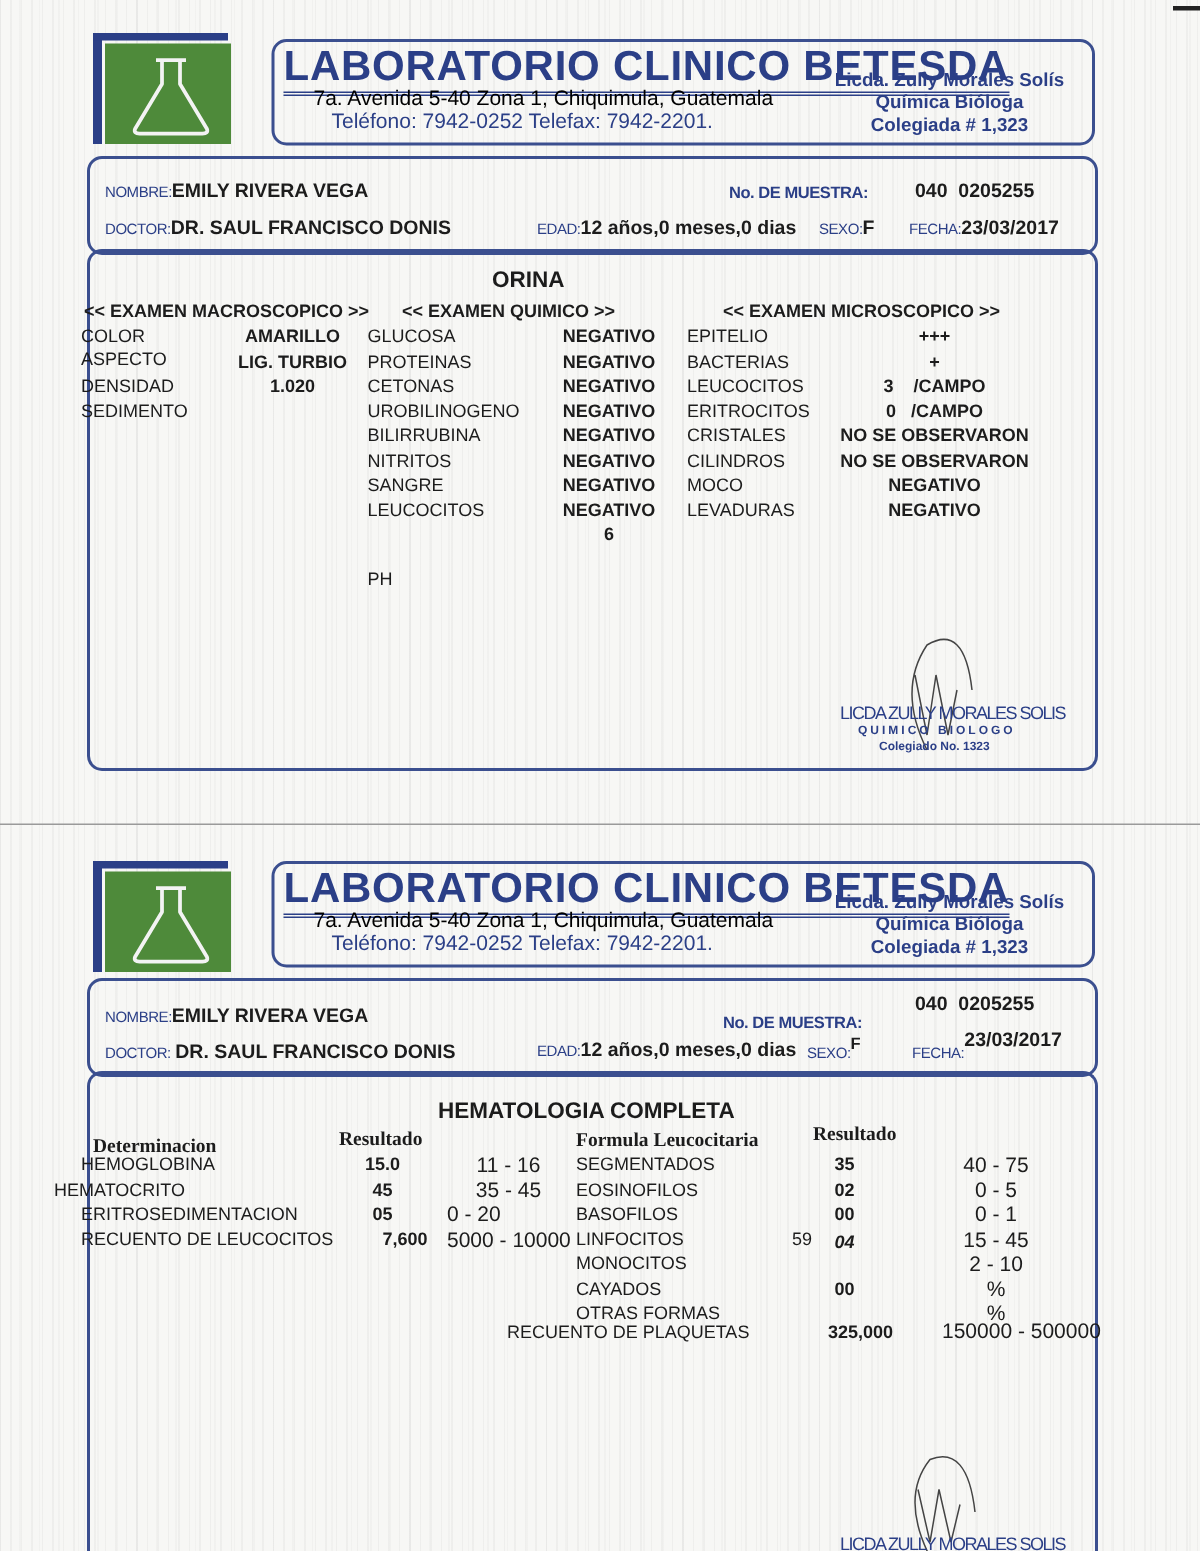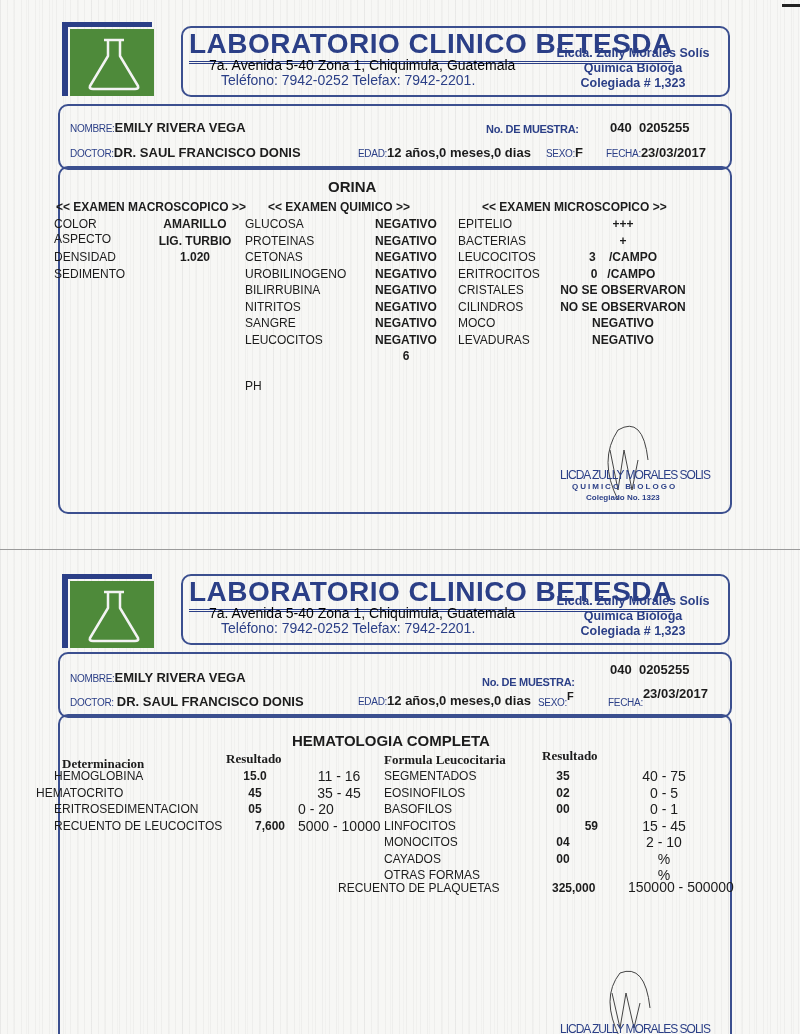--- a/index.html
+++ b/index.html
@@ -255,24 +255,24 @@
       <div class="rowline" style="left: 384px; top: 220px;">SEGMENTADOS</div>
       <div class="rowline" style="left: 528px; top: 220px; width: 70px; text-align: center; font-weight: bold;">35</div>
       <div class="rowline small" style="left: 628px; top: 220px; width: 72px; text-align: center;">40 - 75</div>
       <div class="rowline" style="left: 384px; top: 236.5px;">EOSINOFILOS</div>
       <div class="rowline" style="left: 528px; top: 236.5px; width: 70px; text-align: center; font-weight: bold;">02</div>
       <div class="rowline small" style="left: 628px; top: 236.5px; width: 72px; text-align: center;">0 - 5</div>
       <div class="rowline" style="left: 384px; top: 253px;">BASOFILOS</div>
       <div class="rowline" style="left: 528px; top: 253px; width: 70px; text-align: center; font-weight: bold;">00</div>
       <div class="rowline small" style="left: 628px; top: 253px; width: 72px; text-align: center;">0 - 1</div>
       <div class="rowline" style="left: 384px; top: 269.5px;">LINFOCITOS</div>
-      <div class="rowline" style="left: 528px; top: 269.5px; width: 70px; text-align: right; font-weight: bold;">59</div>
+      <div class="rowline" style="left: 528px; top: 269.5px; width: 70px; text-align: left; font-weight: normal;">59</div>
       <div class="rowline small" style="left: 628px; top: 269.5px; width: 72px; text-align: center;">15 - 45</div>
       <div class="rowline" style="left: 384px; top: 286px;">MONOCITOS</div>
-      <div class="rowline" style="left: 528px; top: 286px; width: 70px; text-align: center; font-weight: bold;">04</div>
+      <div class="rowline" style="left: 528px; top: 272px; width: 70px; text-align: center; font-weight: bold; font-style: italic;">04</div>
       <div class="rowline small" style="left: 628px; top: 286px; width: 72px; text-align: center;">2 - 10</div>
       <div class="rowline" style="left: 384px; top: 302.5px;">CAYADOS</div>
       <div class="rowline" style="left: 528px; top: 302.5px; width: 70px; text-align: center; font-weight: bold;">00</div>
       <div class="rowline small" style="left: 628px; top: 302.5px; width: 72px; text-align: center;">%</div>
       <div class="rowline" style="left: 384px; top: 319px;">OTRAS FORMAS</div>
       <div class="rowline" style="left: 528px; top: 319px; width: 70px; text-align: center; font-weight: bold;"></div>
       <div class="rowline small" style="left: 628px; top: 319px; width: 72px; text-align: center;">%</div>
     </div>
 
   <div class="rowline" style="left:338px; top:332px;">RECUENTO DE PLAQUETAS</div>

